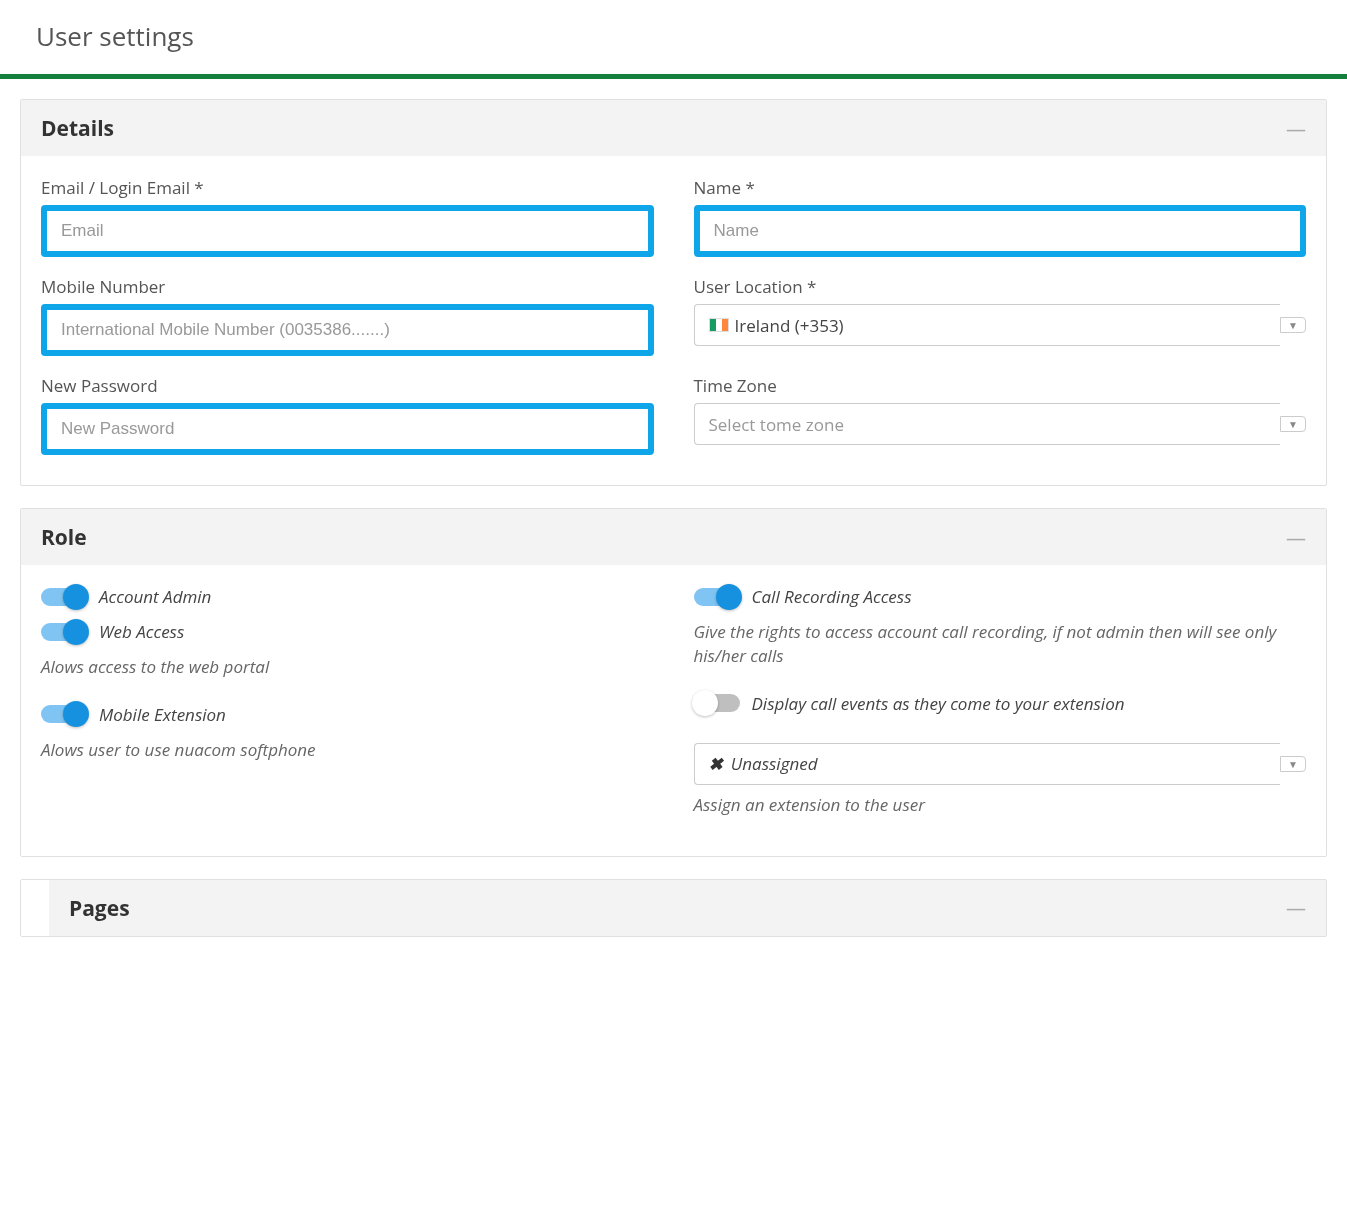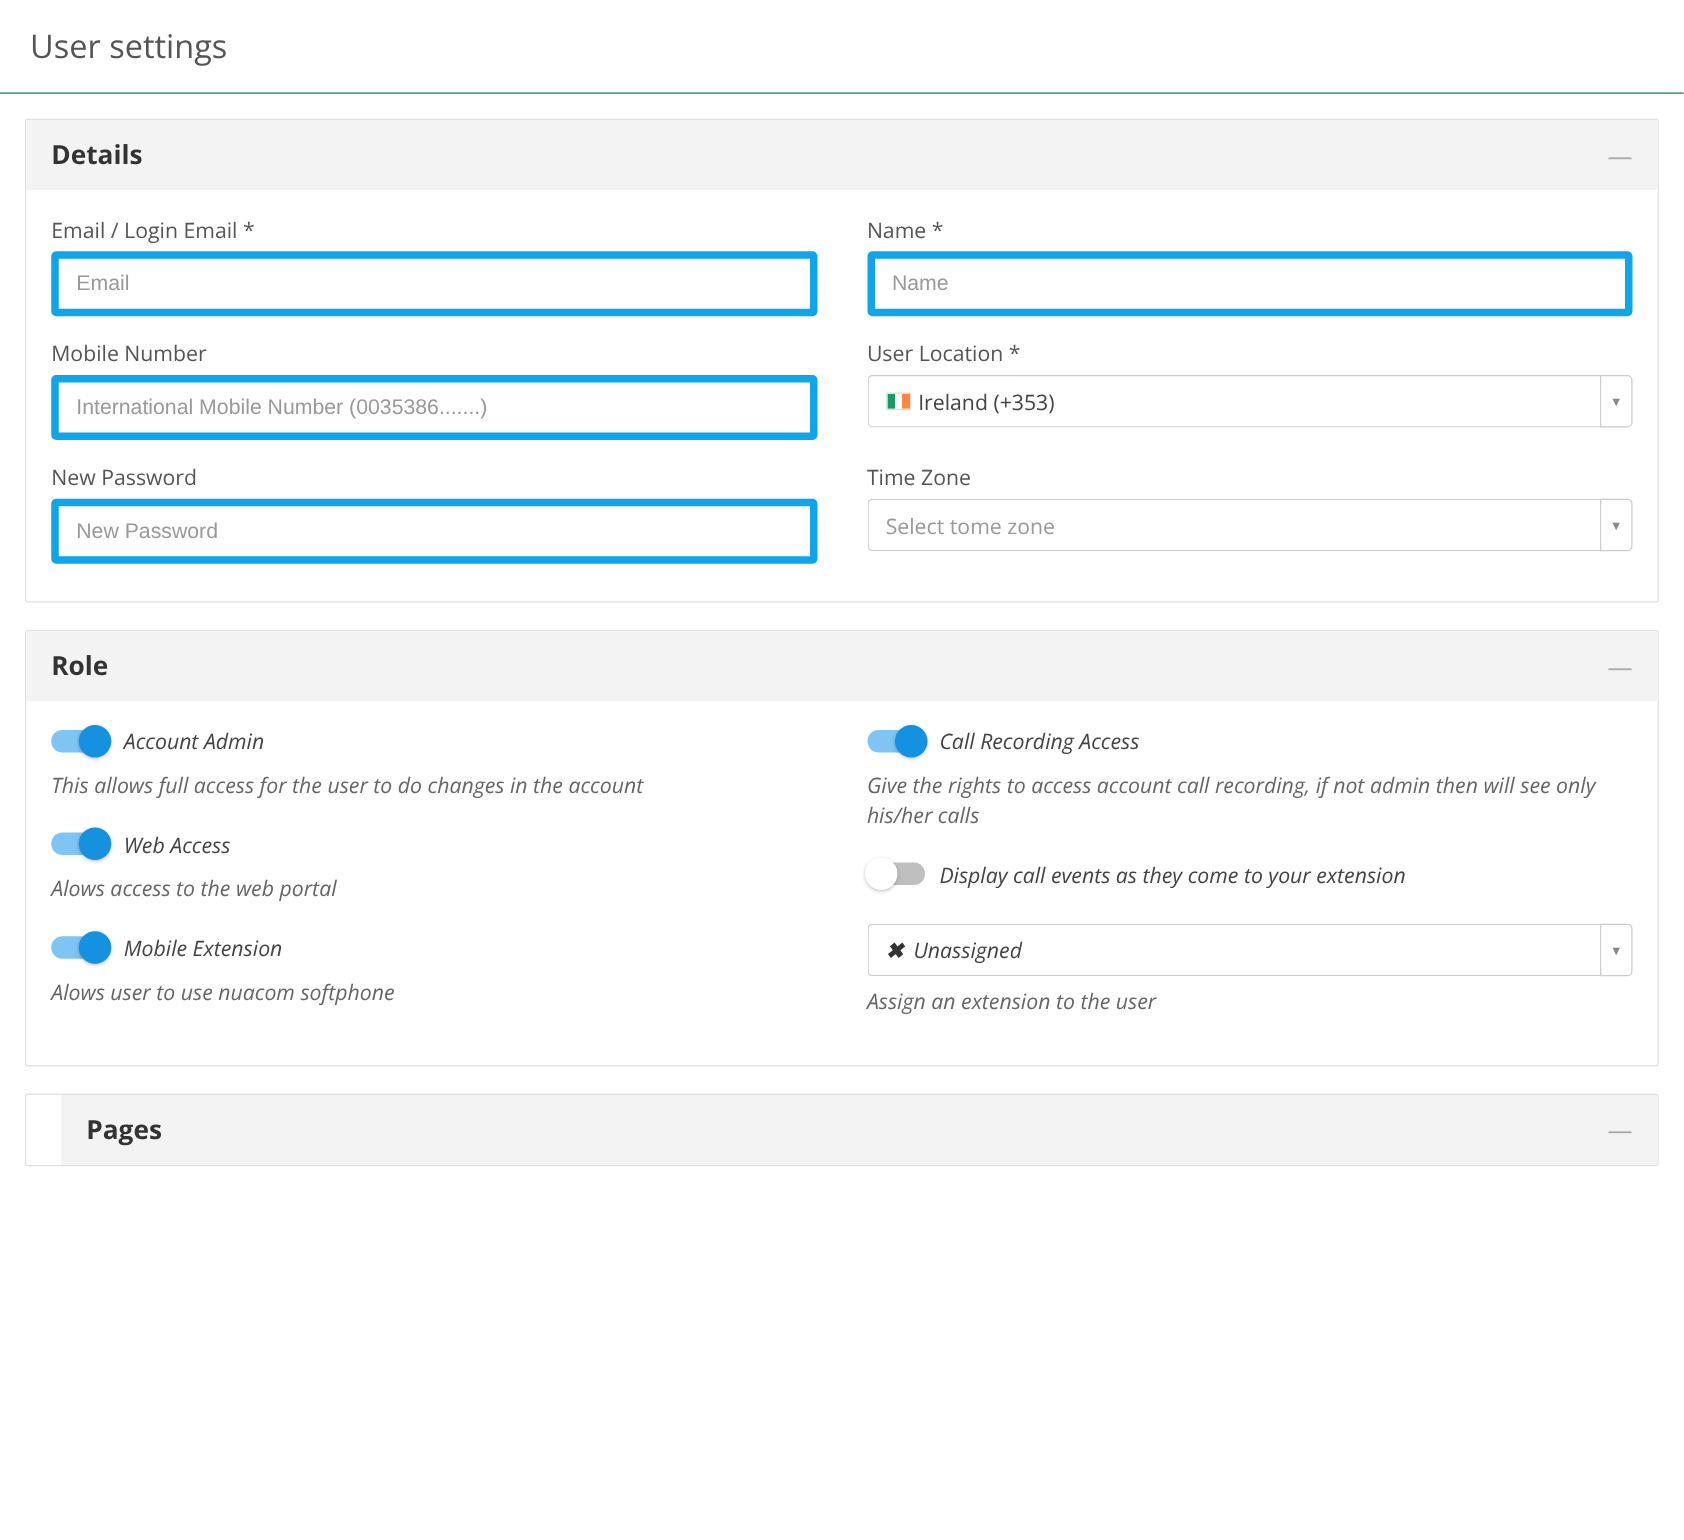--- a/index.html
+++ b/index.html
@@ -7,22 +7,22 @@
     margin: 0;
     padding: 0;
   }
   body {
     font-family: -apple-system, BlinkMacSystemFont, "Segoe UI", "Open Sans", sans-serif;
     background: #ffffff;
     color: #444;
     font-size: 16px;
   }
   .page-header {
-    padding: 18px 20px 20px 24px;
-    border-bottom: 1px solid #15803d;
+    padding: 18px 20px 20px 36px;
+    border-bottom: 5px solid #15803d;
   }
   .page-title {
     font-size: 26px;
     font-weight: 400;
     color: #555;
   }
   .content {
     padding: 20px;
   }
   .panel {
@@ -74,20 +74,21 @@
     color: #444;
     background: #fff;
   }
   .text-input::placeholder {
     color: #999;
   }
   .select-wrap {
     position: relative;
     display: flex;
     width: 100%;
+    align-items: center;
   }
   .select-main {
     flex: 1;
     border: 1px solid #ccc;
     border-right: none;
     border-radius: 4px 0 0 4px;
     padding: 8px 14px;
     font-size: 17px;
     color: #444;
     display: flex;
@@ -260,21 +261,20 @@
       <div class="role-cols">
         <div class="role-col">
 
           <div class="role-block">
             <div class="toggle-row">
               <div class="toggle on">
                   <div class="toggle-knob"></div>
                 </div>
               <span class="toggle-label">Account Admin</span>
             </div>
-            <div class="help-text">This allows full access for the user to do changes in the account</div>
           </div>
 
           <div class="role-block">
             <div class="toggle-row">
               <div class="toggle on">
                   <div class="toggle-knob"></div>
                 </div>
               <span class="toggle-label">Web Access</span>
             </div>
             <div class="help-text">Alows access to the web portal</div>

